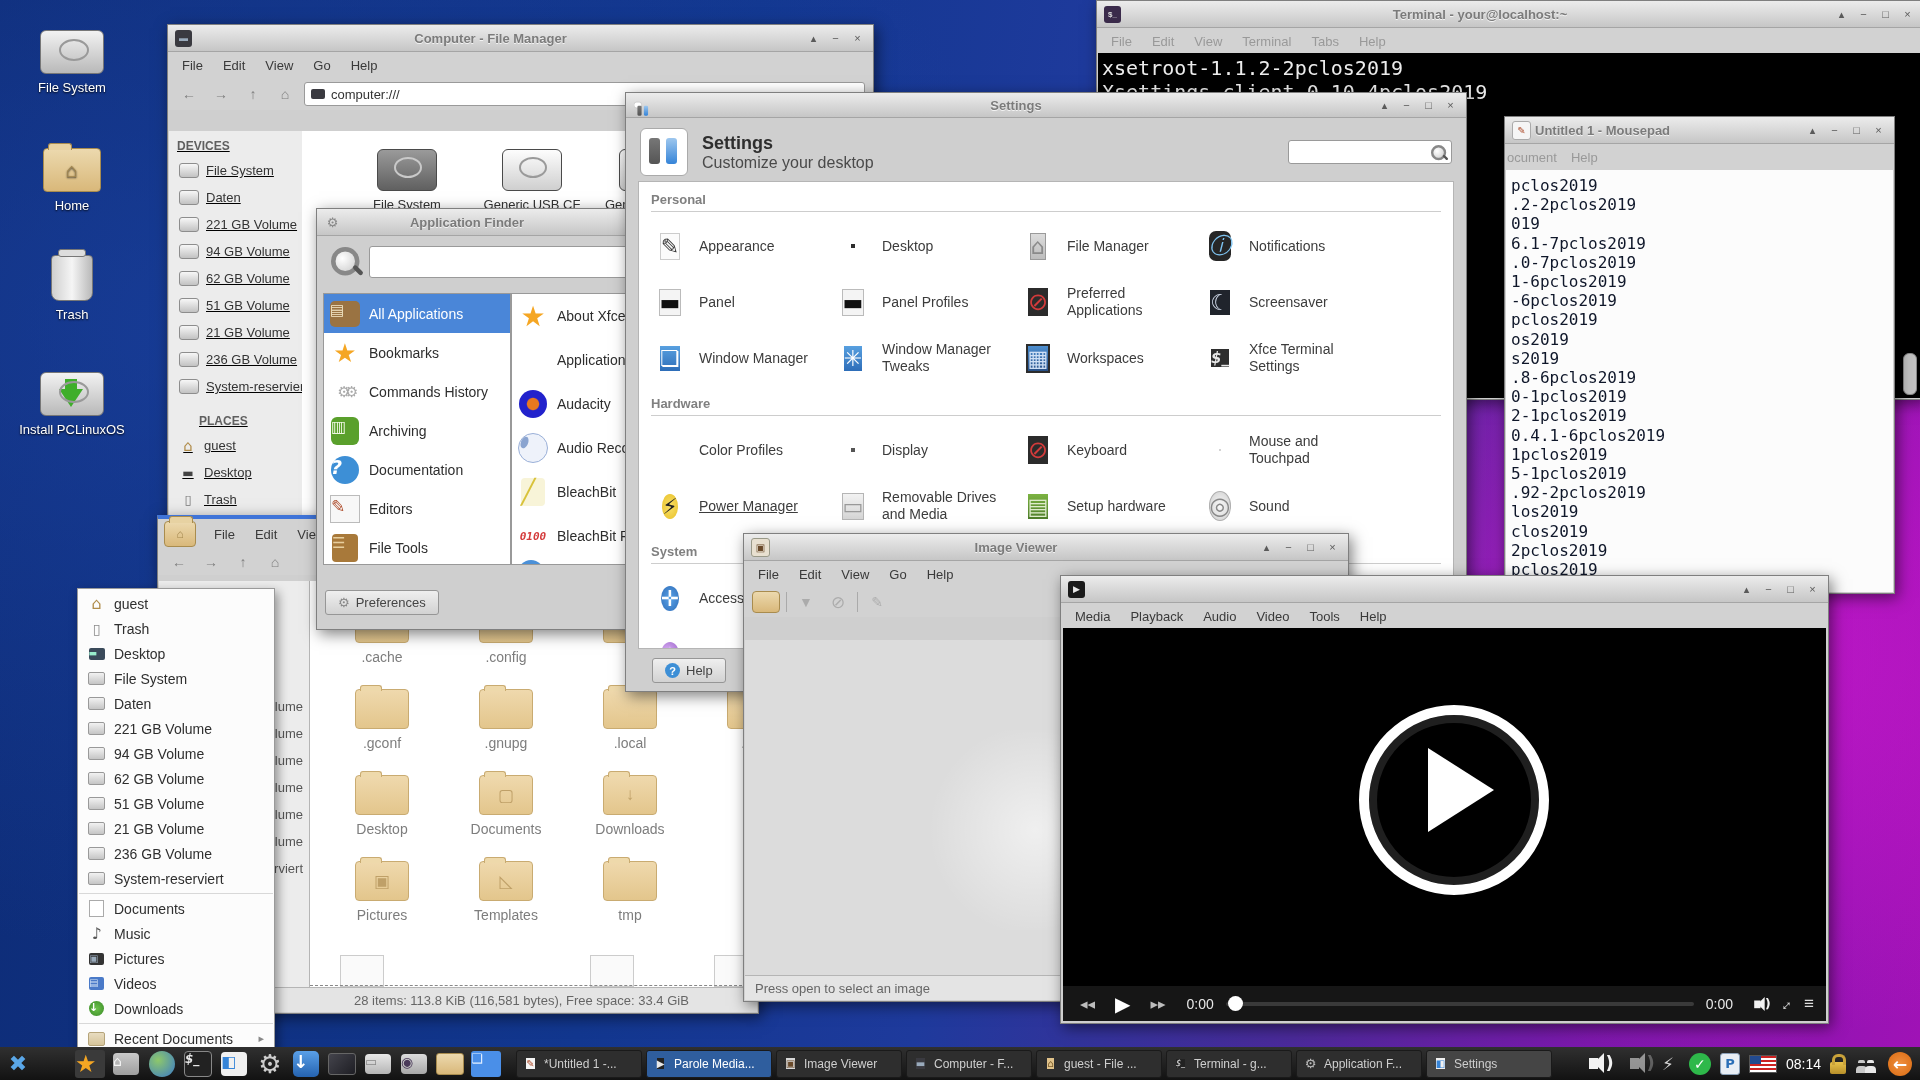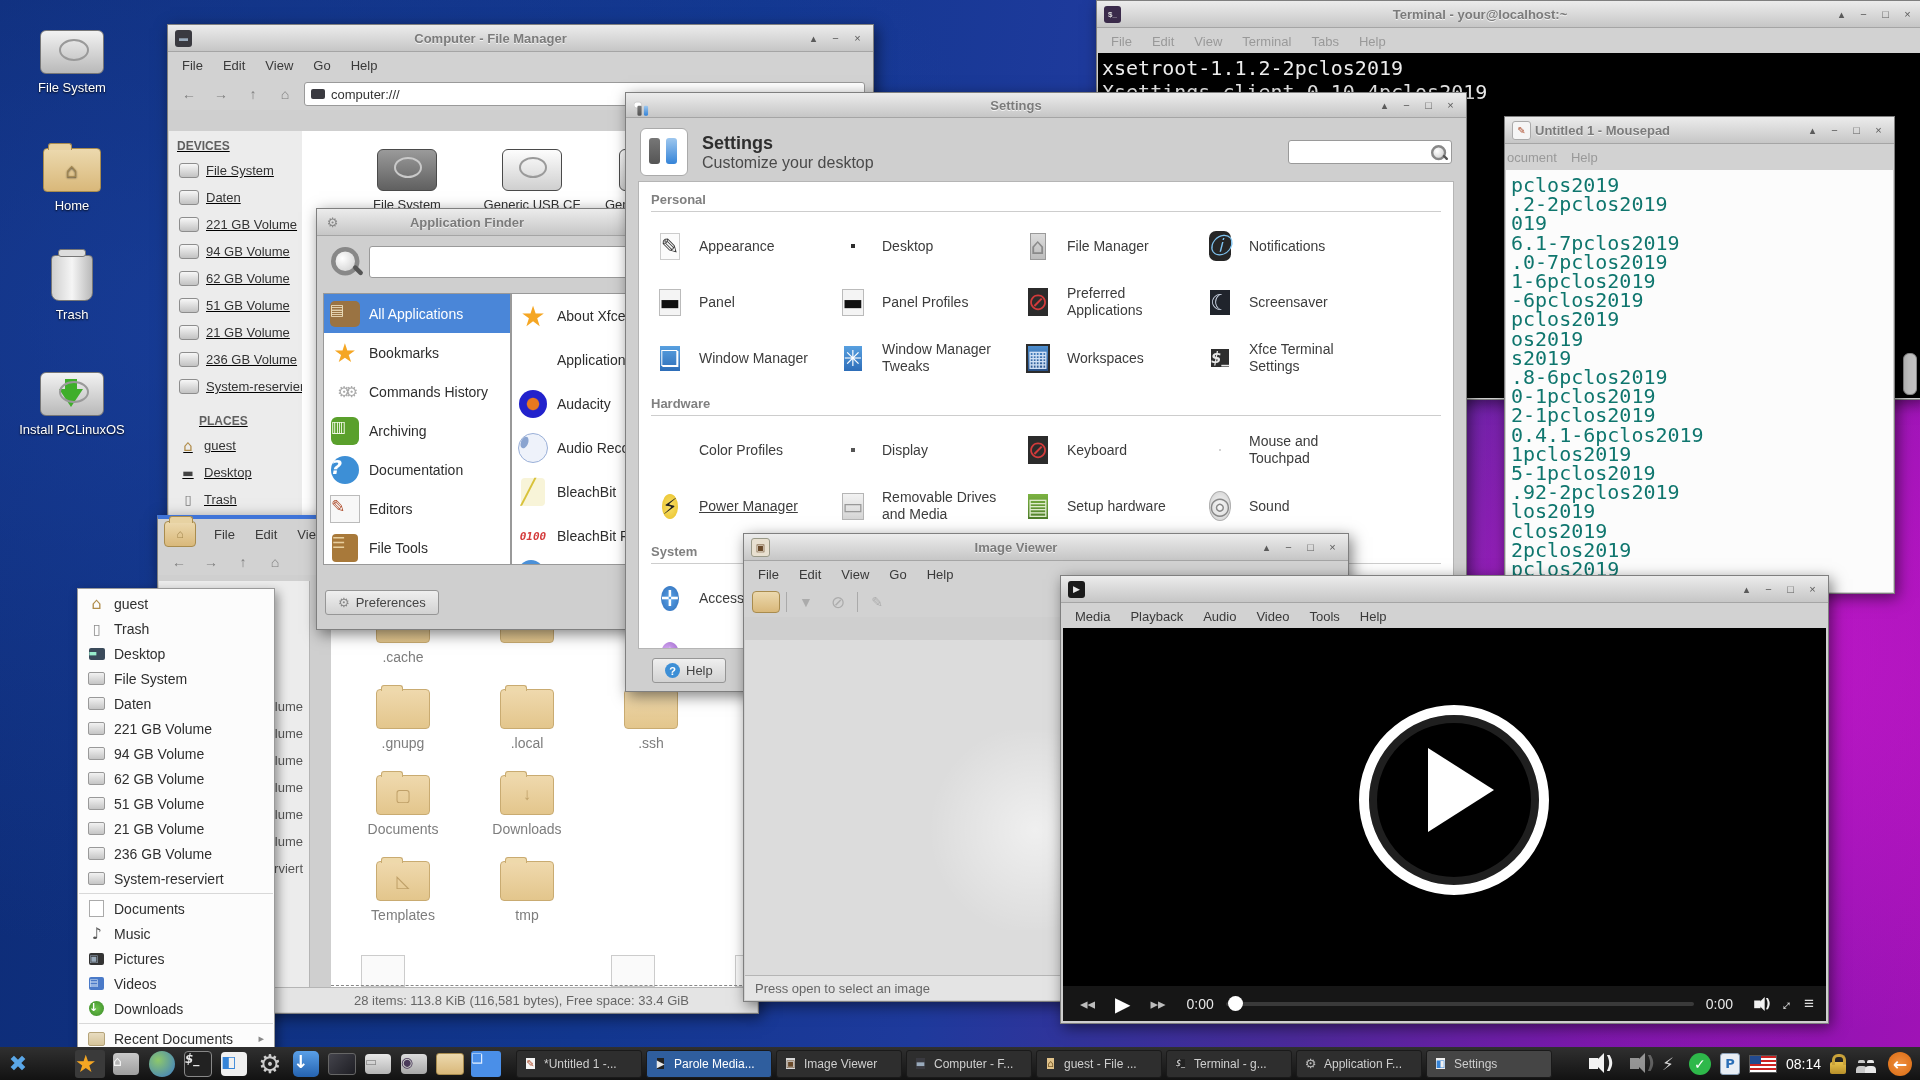--- a/index.html
+++ b/index.html
@@ -311,28 +311,34 @@
             <span>21 GB Volume</span>
           </div>
           <div class="srow" style="justify-content:flex-end;padding-right:2px;color:#555;">
             <span>236 GB Volume</span>
           </div>
           <div class="srow" style="justify-content:flex-end;padding-right:2px;color:#555;">
             <span>System-reserviert</span>
           </div>
         </div>
     </div>
-    <div style="position:absolute;left:152px;top:62px;right:1px;bottom:25px;background:#fff;overflow:hidden;margin-left:21px;">
+    <div style="position:absolute;left:152px;top:62px;right:1px;bottom:25px;background:#fff;overflow:hidden;">
       <div class="fgrid" style="position:absolute;left:10px;top:20px;">
 
       <div class="fitem">
           <div class="fold">
               <span></span>
             </div>
           <div>.cache</div>
+        </div>
+          <div class="fitem">
+          <div class="fold">
+              <span></span>
+            </div>
+          <div>.config</div>
         </div>
           <div class="fitem">
           <div class="fold">
               <span></span>
             </div>
           <div></div>
         </div>
           <div class="fitem empty">
           <div class="fold">
               <span></span>
@@ -761,21 +767,21 @@
         <span class="wb">−</span>
         <span class="wb">□</span>
         <span class="wb">×</span>
       </span>
     </div>
     <div class="mbar pale" style="padding-left:0;">
 
     <span class="mit" style="padding:4px 12px 4px 2px;">ocument</span>
         <span class="mit" style="padding:4px 12px 4px 2px;">Help</span>
       </div>
-    <div style="position:absolute;left:1px;top:53px;right:1px;bottom:1px;background:#fcfcfc;padding:6px 0 0 5px;overflow:hidden;font-family:'DejaVu Sans Mono',monospace;font-size:20px;line-height:19.2px;color:#0f766e;">
+    <div style="position:absolute;left:1px;top:53px;right:1px;bottom:1px;background:#fcfcfc;padding:6px 0 0 5px;overflow:hidden;font-family:'DejaVu Sans Mono',monospace;font-size:16px;line-height:19.2px;color:#0f172a;">
 
     <div>pclos2019</div>
         <div>.2-2pclos2019</div>
         <div>019</div>
         <div>6.1-7pclos2019</div>
         <div>.0-7pclos2019</div>
         <div>1-6pclos2019</div>
         <div>-6pclos2019</div>
         <div>pclos2019</div>
         <div>os2019</div>

